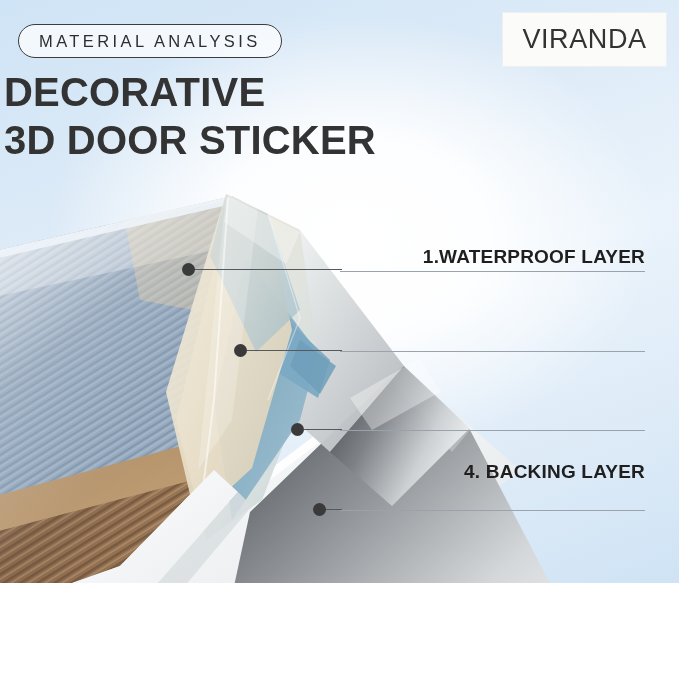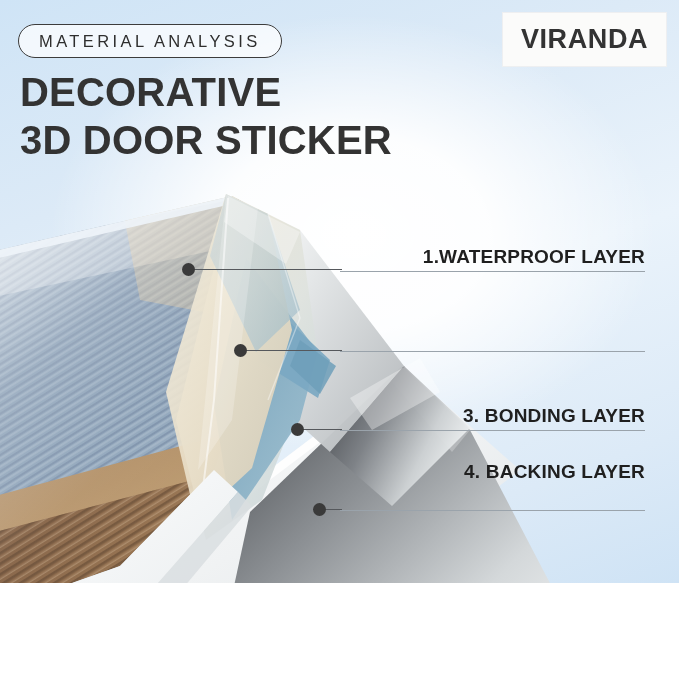--- a/index.html
+++ b/index.html
@@ -35,21 +35,21 @@
   .badge-text {
     font-size: 16.5px;
     letter-spacing: 3.4px;
     color: #2e2e2e;
     font-weight: 400;
     white-space: nowrap;
   }
 
   .title {
     position: absolute;
-    left: 20px;
+    left: 4px;
     top: 68px;
     color: #333333;
     font-weight: bold;
     font-size: 40px;
     line-height: 48px;
     letter-spacing: 0.2px;
   }
   .title-line { display: block; white-space: nowrap; }
 
   .brandbox {
@@ -59,21 +59,21 @@
     width: 163px;
     height: 53px;
     background: #fbfbfa;
     display: flex;
     align-items: center;
     justify-content: center;
     box-shadow: 0 0 0 1px rgba(240,240,240,0.9);
   }
   .brandbox-text {
     font-size: 27px;
-    font-weight: bold;
+    font-weight: normal;
     color: #333333;
     letter-spacing: 0.6px;
   }
 
   
   .art { position: absolute; inset: 0; }
   .art svg { display: block; width: 679px; height: 679px; }
 
   
   .callout {
@@ -296,23 +296,20 @@
     <span class="callout-label">1.WATERPROOF LAYER</span>
   </div>
   <div class="callout-rule" style="left:340px; top:271px; width:305px;"></div>
   <div class="leader-line" style="left:190px; top:269px; width:152px;"></div>
   <div class="leader-dot" style="left:182px; top:263px;"></div>
 
   <div class="callout-rule" style="left:340px; top:351px; width:305px;"></div>
   <div class="leader-line" style="left:242px; top:350px; width:100px;"></div>
   <div class="leader-dot" style="left:234px; top:344px;"></div>
 
-  <div class="callout" style="left:340px; top:397px; width:305px;">
-    <span class="callout-label">3. BONDING LAYER</span>
-  </div>
   <div class="callout-rule" style="left:340px; top:430px; width:305px;"></div>
   <div class="leader-line" style="left:299px; top:429px; width:43px;"></div>
   <div class="leader-dot" style="left:291px; top:423px;"></div>
 
   <div class="callout" style="left:340px; top:453px; width:305px;">
     <span class="callout-label">4. BACKING LAYER</span>
   </div>
   <div class="callout-rule" style="left:340px; top:510px; width:305px;"></div>
   <div class="leader-line" style="left:321px; top:509px; width:21px;"></div>
   <div class="leader-dot" style="left:313px; top:503px;"></div>

